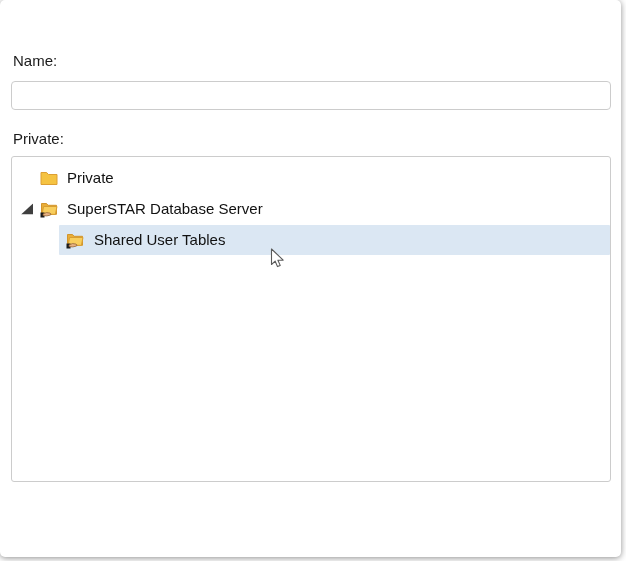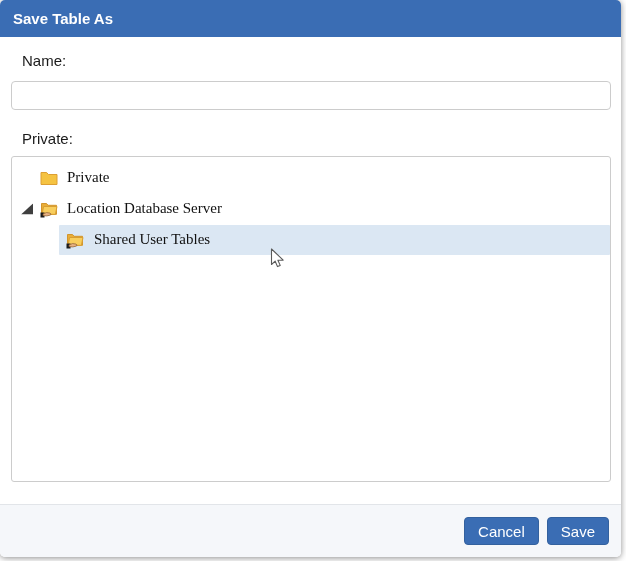--- a/index.html
+++ b/index.html
@@ -10,21 +10,21 @@
     position: absolute; left: 0; top: 0; width: 621px; height: 557px;
     background: #fff; border-radius: 5px;
     box-shadow: 0 1px 6px rgba(0,0,0,0.45);
     overflow: hidden;
   }
   .dialog-header {
     height: 37px; line-height: 37px; padding-left: 13px;
     color: #fff; font-size: 15px; font-weight: bold;
   }
   .field-label {
-    position: absolute; left: 22px; font-size: 15px; color: #1a1a1a;
+    position: absolute; left: 13px; font-size: 15px; color: #1a1a1a;
   }
   .label-name { top: 52px; }
   .label-location { top: 130px; }
   .name-input {
     position: absolute; left: 11px; top: 81px; width: 600px; height: 29px;
     border: 1px solid #ccc; border-radius: 4px; background: #fff;
     font-size: 15px; padding: 0 8px; color: #1a1a1a; outline: none;
     font-family: "Liberation Sans", sans-serif;
   }
   .tree-box {
@@ -36,21 +36,20 @@
     position: relative; height: 31px; display: flex; align-items: center;
     font-size: 15px; color: #111;
   }
   .tree-row .expander {
     position: absolute; left: 9px; top: 50%; transform: translateY(-50%);
     width: 12px; height: 11px; display: block;
   }
   .tree-anchor {
     display: inline-flex; align-items: center; height: 30px;
     white-space: nowrap;
-    font-family: Liberation Serif, serif;
   }
   .tree-row.level-1 .tree-anchor { margin-left: 28px; }
   .tree-row.level-2 .tree-anchor { margin-left: 45px; }
   .tree-row.selected .tree-anchor {
     flex: 1 1 auto; padding-left: 7px; border-radius: 1px; margin-left: 47px;
   }
   .tree-anchor .icon { margin-right: 9px; flex: 0 0 auto; display: inline-flex; }
   .tree-row.selected .tree-anchor .icon { margin-right: 10px; }
 
   .dialog-footer {
@@ -67,23 +66,20 @@
   .cursor {
     position: absolute; left: 270px; top: 248px; width: 15px; height: 21px;
     pointer-events: none; z-index: 10;
   }
 </style>
 </head>
 <body>
 
 <div class="dialog">
 
-  <div class="dialog-header" style="background: rgb(58, 109, 180);">
-    <span>Save Table As</span>
-  </div>
 
   <label class="field-label label-name">Name:</label>
 
   <input class="name-input" type="text" placeholder="" value="" style="">
 
   <label class="field-label label-location">Private:</label>
 
   <div class="tree-box">
       <div class="tree-row level-1">
 
@@ -104,42 +100,38 @@
     <span class="tree-anchor">
 
       <span class="icon">
         <svg width="18" height="20" viewBox="0 0 18 20">
           <path d="M1.5 4.5 h5 l1.6 1.8 h8.4 v9 h-15 z" fill="#e9ad38" stroke="#d2952c" stroke-width="1"></path>
           <path d="M3.6 7.5 L17 7.5 L15.4 15.3 L2 15.3 Z" fill="#f8ce5d" stroke="#d99e31" stroke-width="1"></path>
           <rect x="0.5" y="13.5" width="4" height="5" fill="#1b1b1b"></rect>
           <path d="M3 15 q3.5 -2.4 7 -0.9 q1.6 0.8 0.6 1.9 q-3.8 1.6 -7.6 0.6 z" fill="#e7b183" stroke="#8a5a2b" stroke-width="0.7"></path>
         </svg>
       </span>
-      <span>Location Database Server</span>
+      <span>SuperSTAR Database Server</span>
     </span>
   </div>
       <div class="tree-row level-2 selected">
 
     <span class="tree-anchor" style="background: rgb(219, 231, 243);">
 
       <span class="icon">
         <svg width="18" height="20" viewBox="0 0 18 20">
           <path d="M1.5 4.5 h5 l1.6 1.8 h8.4 v9 h-15 z" fill="#e9ad38" stroke="#d2952c" stroke-width="1"></path>
           <path d="M3.6 7.5 L17 7.5 L15.4 15.3 L2 15.3 Z" fill="#f8ce5d" stroke="#d99e31" stroke-width="1"></path>
           <rect x="0.5" y="13.5" width="4" height="5" fill="#1b1b1b"></rect>
           <path d="M3 15 q3.5 -2.4 7 -0.9 q1.6 0.8 0.6 1.9 q-3.8 1.6 -7.6 0.6 z" fill="#e7b183" stroke="#8a5a2b" stroke-width="0.7"></path>
         </svg>
       </span>
       <span>Shared User Tables</span>
     </span>
   </div>
     </div>
 
-  <div class="dialog-footer" style="background: rgb(245, 247, 250);">
-    <button class="btn" style="background: rgb(58, 109, 180);">Cancel</button>
-    <button class="btn" style="background: rgb(58, 109, 180);">Save</button>
-  </div>
 
 </div>
 
 <svg class="cursor" viewBox="0 0 15 21">
   <path d="M1.5 1 L1.5 16.5 L5.2 13.2 L7.5 18.6 L10.2 17.4 L7.9 12.2 L13.2 12.1 Z" fill="#ffffff" stroke="#5a5a5a" stroke-width="1.1" stroke-linejoin="round"></path>
 </svg>
 
 </body></html>

